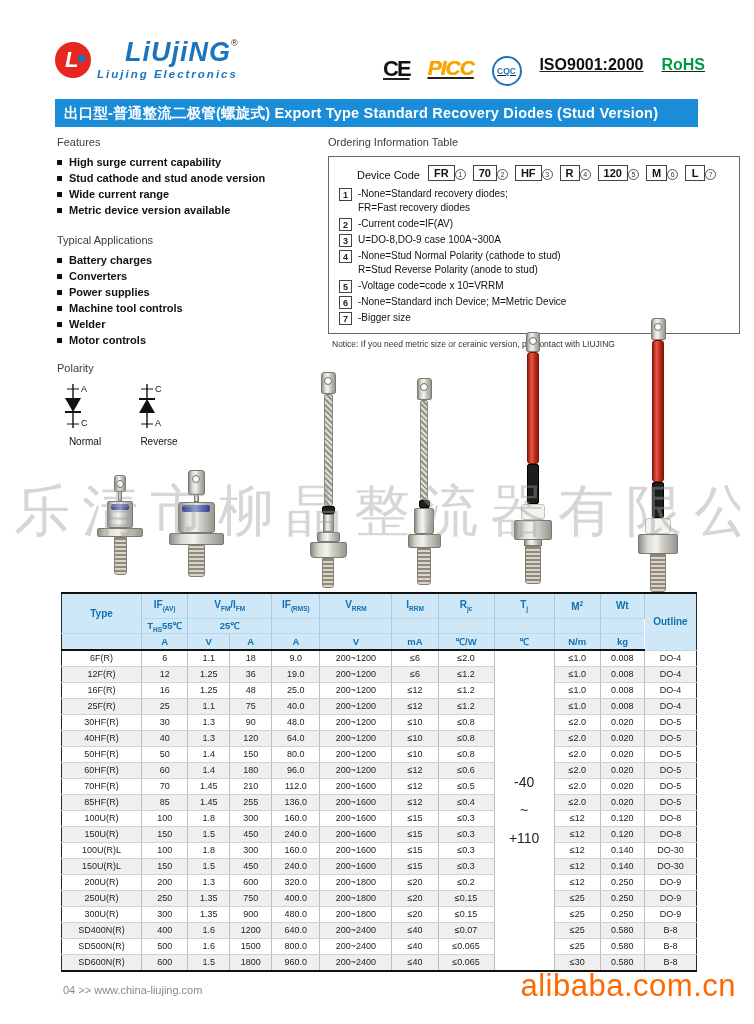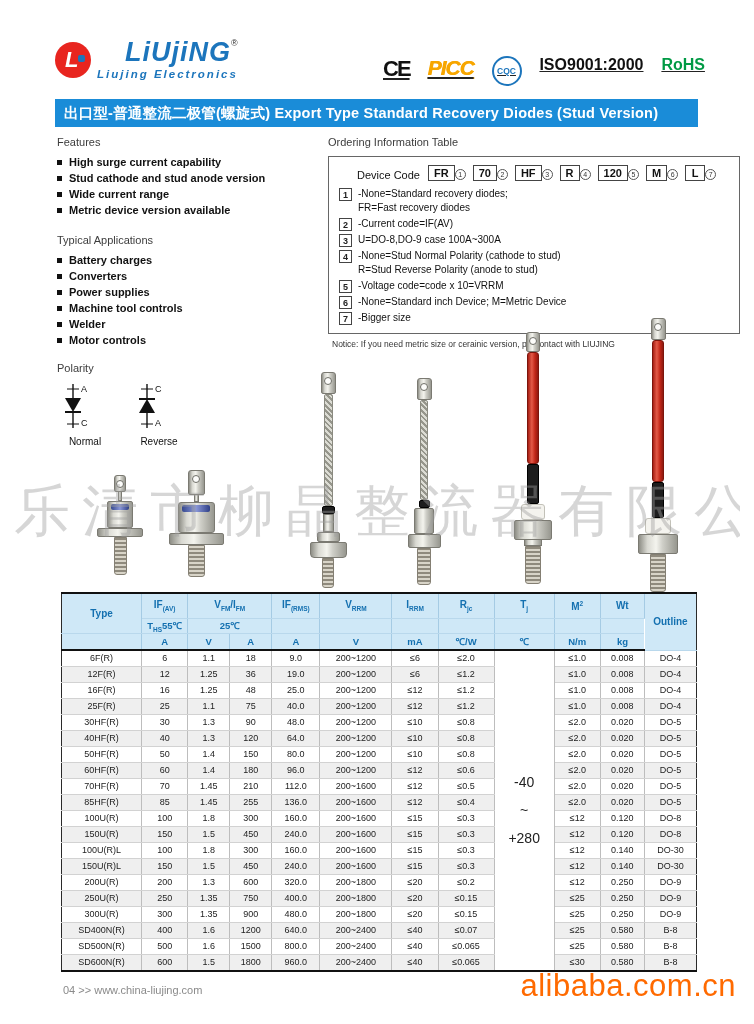--- a/index.html
+++ b/index.html
@@ -490,21 +490,21 @@
           <td>1.1</td>
           <td>18</td>
           <td>9.0</td>
           <td>200~1200</td>
           <td>≤6</td>
           <td>≤2.0</td>
           <td class="tj-cell" rowspan="20">
             <div class="tj-stack">
               <div>-40</div>
               <div>~</div>
-              <div>+280</div>
+              <div>+110</div>
             </div>
           </td>
           <td>≤1.0</td>
           <td>0.008</td>
           <td>DO-4</td>
         </tr>
         <tr>
           <td>12F(R)</td>
           <td>12</td>
           <td>1.25</td>

